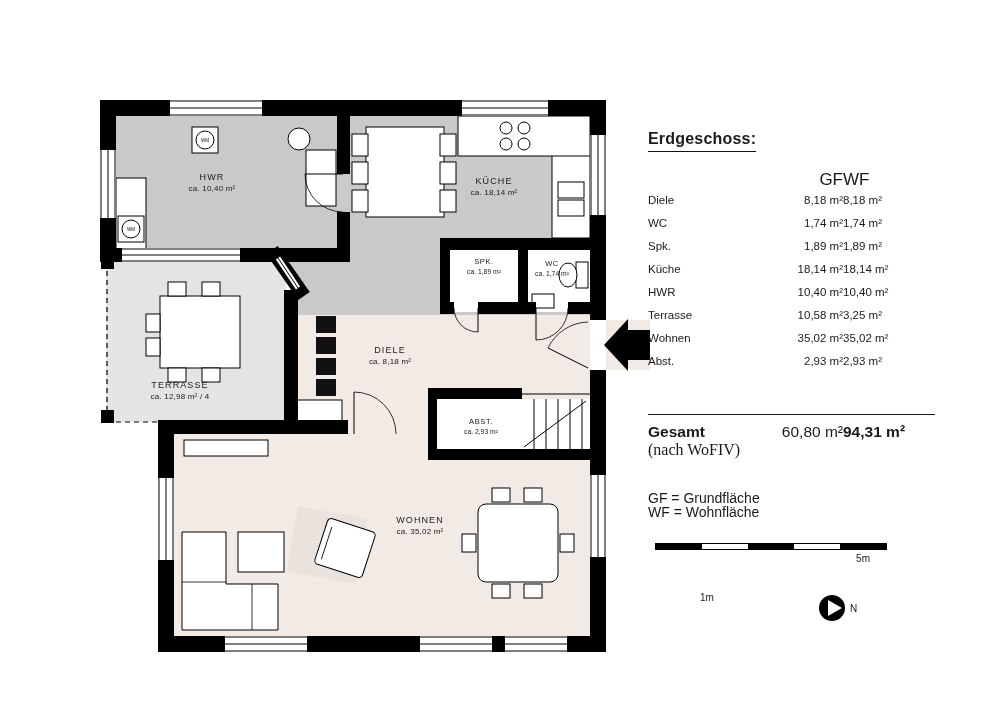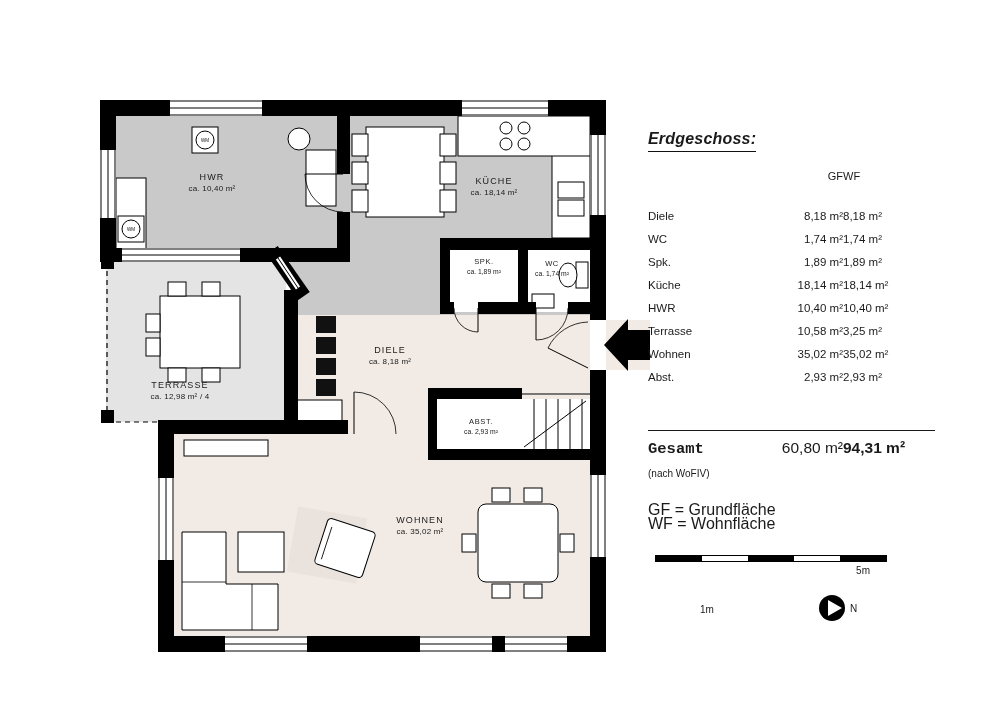--- a/index.html
+++ b/index.html
@@ -15,32 +15,32 @@
   .dash{stroke:#000;stroke-width:1.2;fill:none;stroke-dasharray:5 4;}
   .rn{font-size:9px;letter-spacing:1.1px;fill:#1a1a1a;text-anchor:middle;}
   .ra{font-size:8px;letter-spacing:0.2px;fill:#1a1a1a;text-anchor:middle;}
   .rns{font-size:7.5px;letter-spacing:0.6px;fill:#1a1a1a;text-anchor:middle;}
   .ras{font-size:6.8px;fill:#1a1a1a;text-anchor:middle;}
   .wmt{font-size:4.6px;fill:#111;text-anchor:middle;}
 
   
   .panel{position:absolute;left:648px;top:130px;width:287px;}
   .panel h2{font-size:16px;font-weight:600;margin:0 0 18px 0;display:inline-block;
-            border-bottom:1px solid #111;padding-bottom:3px;letter-spacing:0.2px;font-style:italic;}
+            border-bottom:1px solid #111;padding-bottom:3px;letter-spacing:0.2px;}
   .grid{display:grid;grid-template-columns:1fr 90px 92px;align-items:baseline;}
   .grid .gf{text-align:right;}
   .grid .wf{text-align:left;padding-right:14px;}
-  .thead{font-size:11px;margin-bottom:28px;}
+  .thead{font-size:17px;margin-bottom:4px;}
   .trow{font-size:11.5px;margin-bottom:11px;}
   .divider{border:0;border-top:1.5px solid #1a1a1a;margin:47px 0 8px 0;}
   .total{font-size:15.5px;}
-  .total .tlabel{font-weight:700;font-family:Liberation Mono, monospace;}
+  .total .tlabel{font-weight:700;}
   .total .wf{font-weight:700;}
-  .note{font-size:10px;margin-top:10px;}
-  .legend{margin-top:24px;font-size:16px;line-height:14px;}
+  .note{font-size:16px;margin-top:0;font-family:Liberation Serif, serif;}
+  .legend{margin-top:32px;font-size:14px;line-height:14px;}
   .scalebar-wrap{margin-top:24px;margin-left:7px;width:230px;}
   .scalebar{display:flex;width:230px;height:5px;border:1px solid #000;box-sizing:content-box;}
   .scalebar .seg{flex:1;}
   .seg.b{background:#000;} .seg.w{background:#fff;}
   .scale-labels{position:relative;height:14px;font-size:10px;margin-top:3px;}
   .scale-labels .s1{position:absolute;left:52px;transform:translateX(-50%);margin-top:39px;}
   .scale-labels .s5{position:absolute;right:15px;}
   .north{position:absolute;left:818px;top:594px;}
 </style>
 </head>

